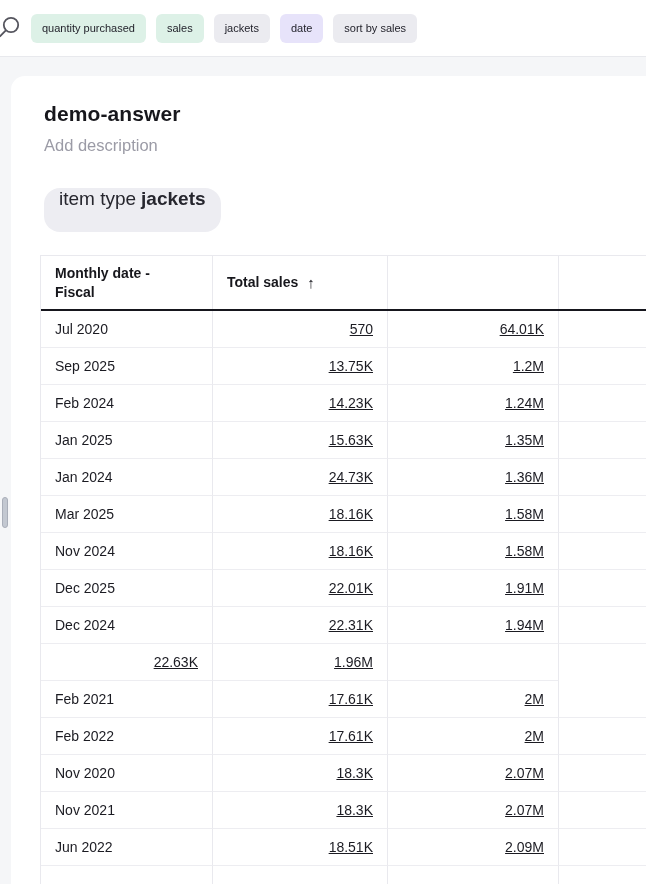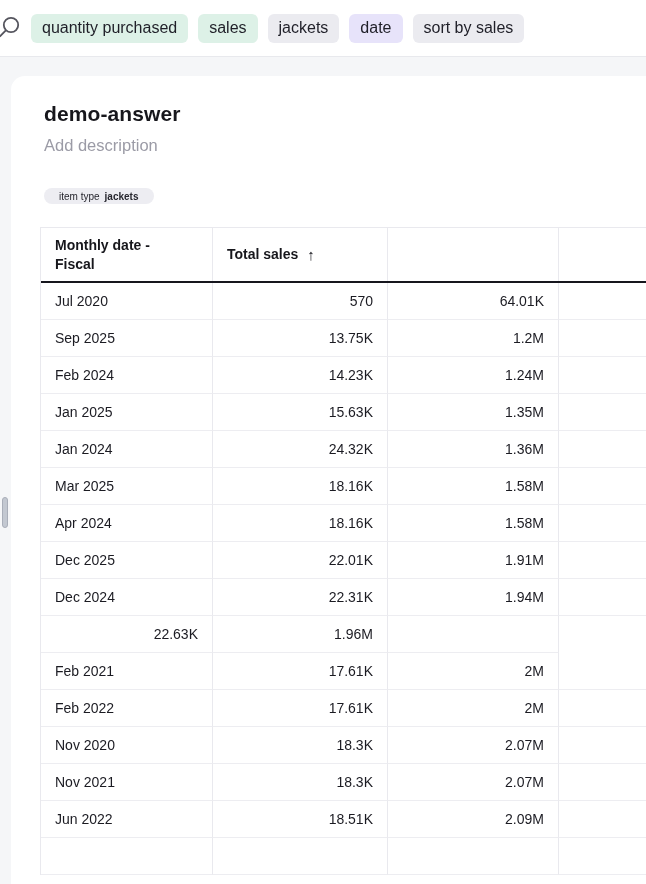--- a/index.html
+++ b/index.html
@@ -22,21 +22,21 @@
   }
   .search-icon-wrap {
     width: 26px; height: 30px; margin-left: -3px;
     display: flex; align-items: center; justify-content: center;
     flex: 0 0 auto;
   }
   .tokens { display: flex; align-items: center; gap: 10px; margin-left: 8px; }
   .token {
     height: 29px; display: inline-flex; align-items: center;
     padding: 0 11px; border-radius: 6px;
-    font-size: 16px; color: #1f1f28; white-space: nowrap;
+    font-size: 11px; color: #1f1f28; white-space: nowrap;
     cursor: default;
   }
   .tok-green  { background: #ddf1e7; }
   .tok-purple { background: #e7e3fa; }
   .tok-gray   { background: #ebebf0; }
 
   
   .card {
     position: absolute; left: 11px; top: 76px; width: 660px; height: 830px;
     background: #ffffff;
@@ -49,24 +49,24 @@
     letter-spacing: 0.1px;
     cursor: text;
   }
   .card-desc {
     margin-left: 4px; margin-top: 10px;
     font-size: 16.5px; color: #9b9ba6;
     cursor: text;
   }
   .filter-chip {
     margin-left: 4px; margin-top: 33px;
-    display: inline-flex; align-items: center;
-    height: 16px; padding: 0 15px;
+    display: inline-flex; align-items: flex-start;
+    height: 44px; padding: 0 15px;
     background: #ededf2; border-radius: 16px;
-    font-size: 10px; color: #26262e;
+    font-size: 19px; color: #26262e;
     cursor: default;
   }
   .filter-chip b { font-weight: 700; margin-left: 5px; }
 
   
   .tbl {
     margin-top: 23px;
     width: 700px;
     border-top: 1px solid #e9e9ee;
     border-left: 1px solid #e9e9ee;
@@ -90,21 +90,21 @@
   }
   .tbl-head .cell.wrap { white-space: normal; }
   .hdr-limit { max-width: 118px; white-space: normal; }
   .sort-arrow { margin-left: 9px; font-weight: 700; font-size: 15px; }
   .tbl-body .tbl-row .cell {
     height: 37px;
     display: flex; align-items: center;
     font-size: 14px; color: #1b1b22;
     border-bottom: 1px solid #ededf1;
   }
-  .cell.num { justify-content: flex-end; }
+  .cell.num { justify-content: flex-end; text-decoration: underline; }
 
   
   .left-scroll-handle {
     position: absolute; left: 2px; top: 497px;
     width: 6px; height: 31px;
     background: #c3c8d1; border: 1px solid #a9aeb9;
     border-radius: 3px;
     z-index: 6;
     cursor: grab;
   }
@@ -181,32 +181,32 @@
     <div class="cell"></div>
   </div>
         <div class="tbl-row">
     <div class="cell">Jan 2025</div>
     <div class="cell num">15.63K</div>
     <div class="cell num">1.35M</div>
     <div class="cell"></div>
   </div>
         <div class="tbl-row">
     <div class="cell">Jan 2024</div>
-    <div class="cell num">24.32K</div>
+    <div class="cell num">24.73K</div>
     <div class="cell num">1.36M</div>
     <div class="cell"></div>
   </div>
         <div class="tbl-row">
     <div class="cell">Mar 2025</div>
     <div class="cell num">18.16K</div>
     <div class="cell num">1.58M</div>
     <div class="cell"></div>
   </div>
         <div class="tbl-row">
-    <div class="cell">Apr 2024</div>
+    <div class="cell">Nov 2024</div>
     <div class="cell num">18.16K</div>
     <div class="cell num">1.58M</div>
     <div class="cell"></div>
   </div>
         <div class="tbl-row">
     <div class="cell">Dec 2025</div>
     <div class="cell num">22.01K</div>
     <div class="cell num">1.91M</div>
     <div class="cell"></div>
   </div>

